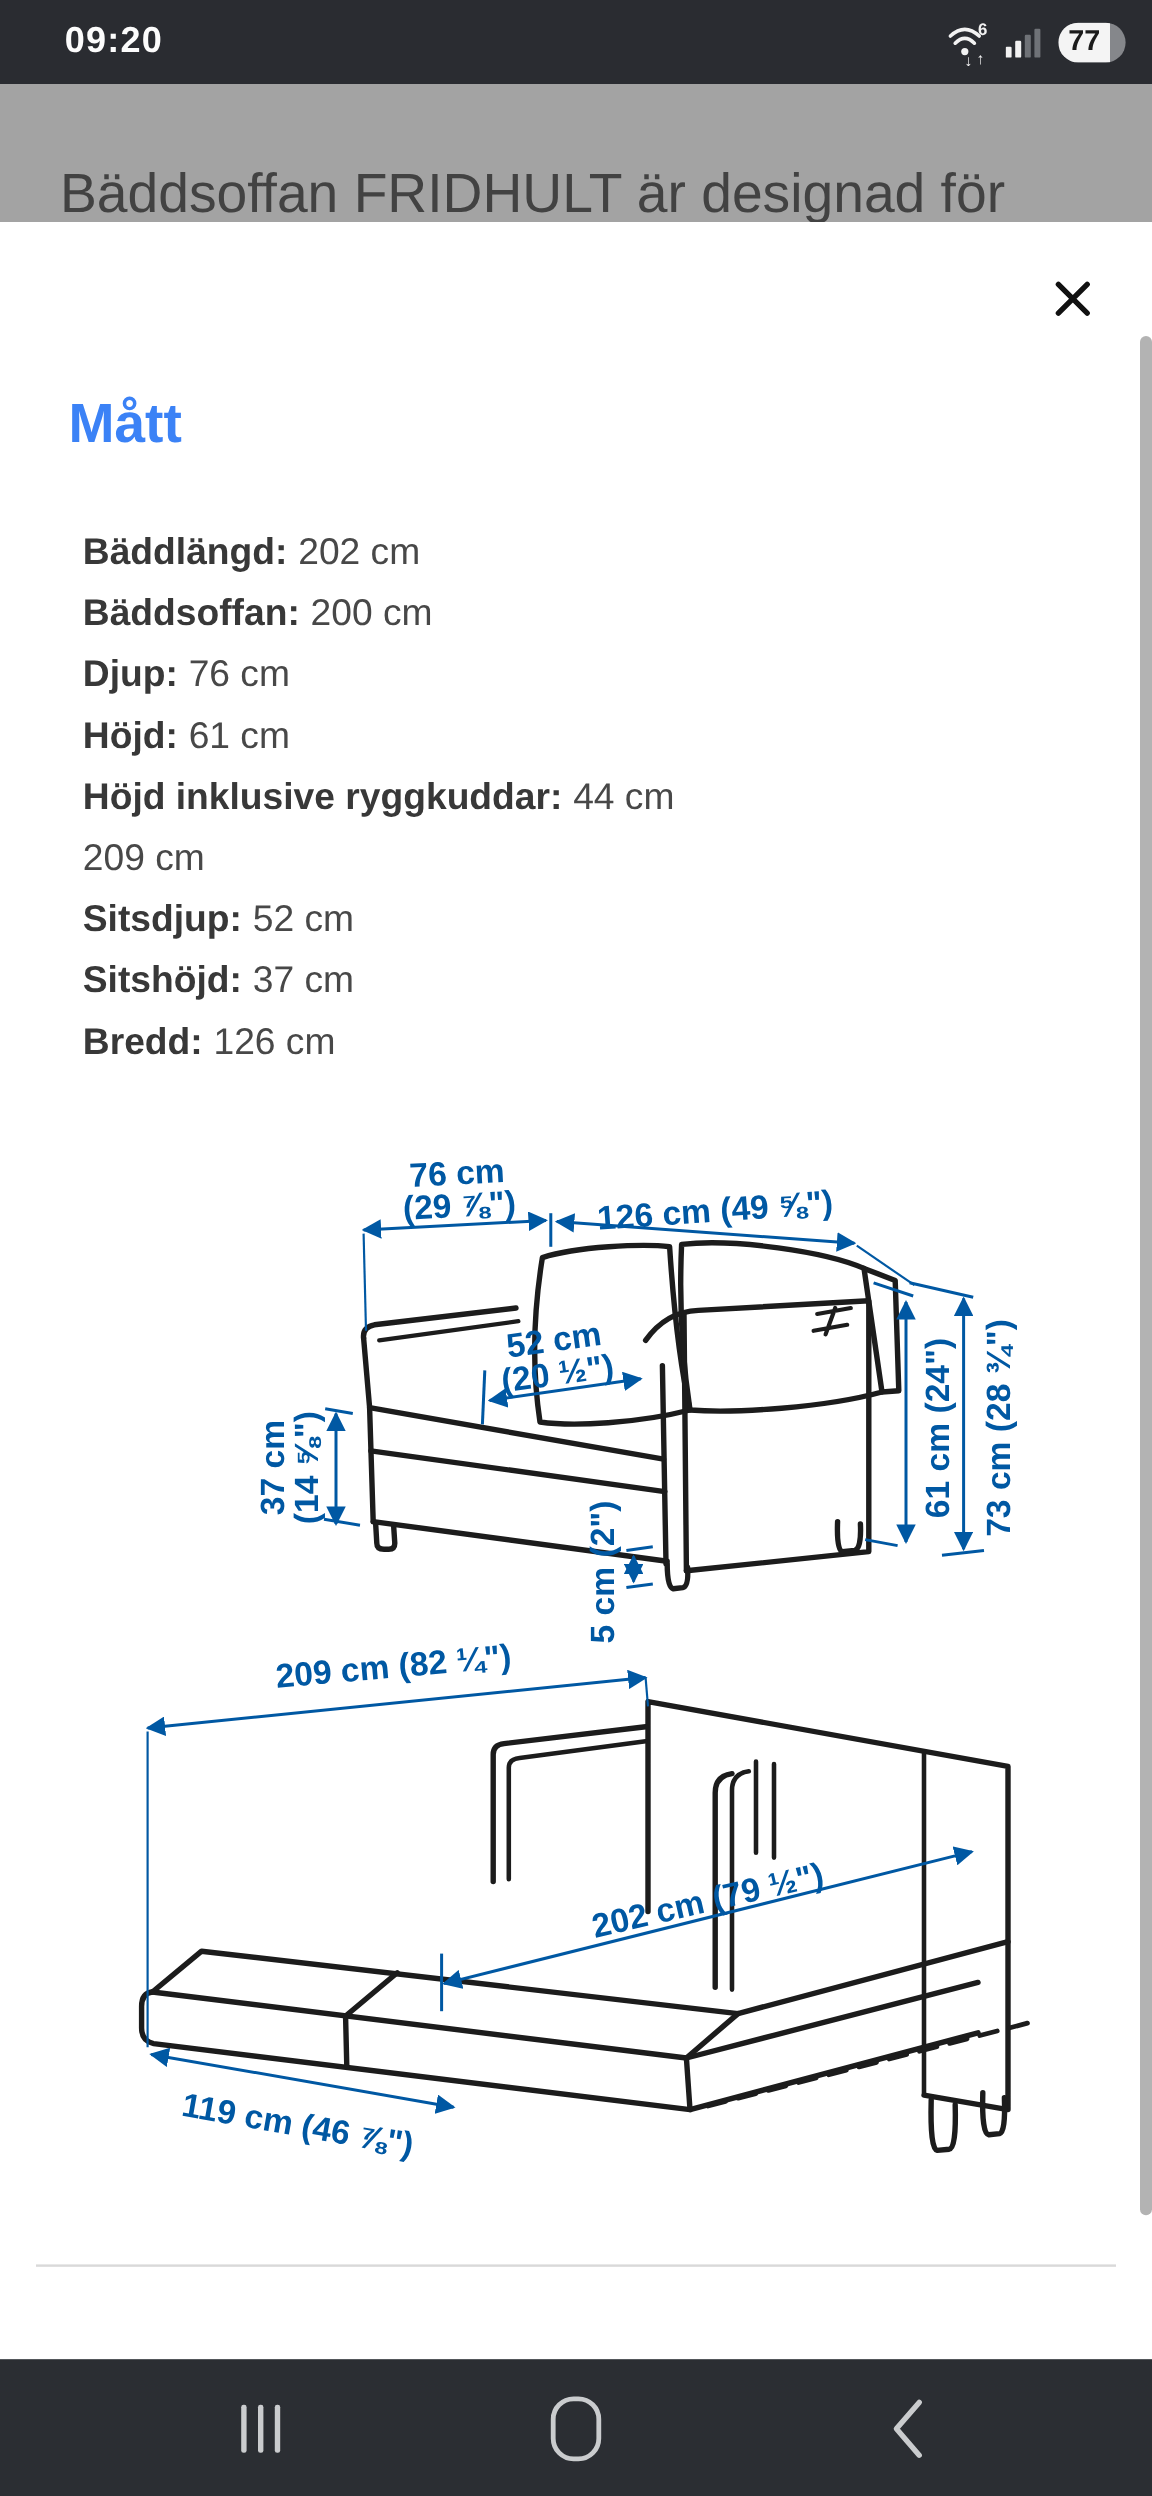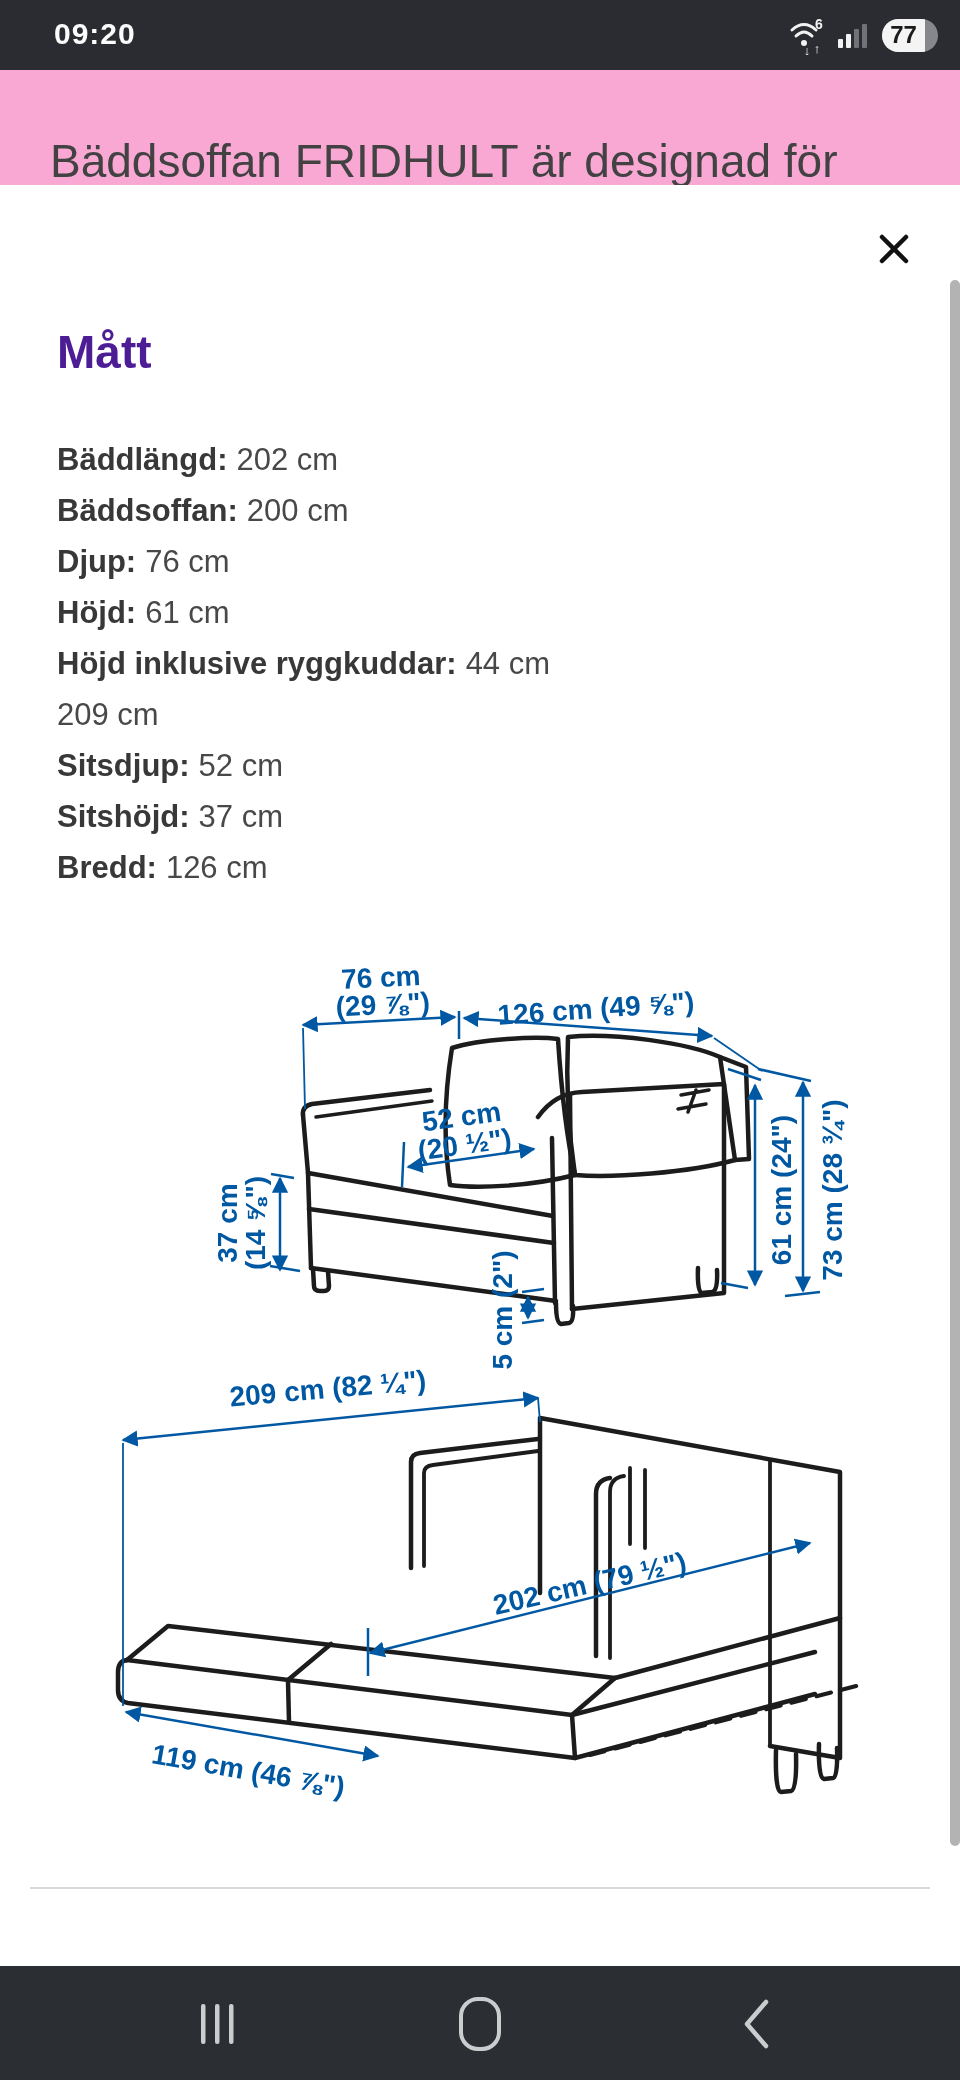--- a/index.html
+++ b/index.html
@@ -7,29 +7,29 @@
           font-family:"Liberation Sans",sans-serif;background:#fff;}
   
   .status-bar{position:absolute;left:0;top:0;width:960px;height:70px;background:#2a2c31;z-index:50;}
   .status-time{position:absolute;left:54px;top:17px;color:#fcfcfc;font-size:30px;font-weight:700;letter-spacing:1px;}
   .status-icons{position:absolute;right:22px;top:0;height:70px;display:flex;align-items:center;gap:10px;}
   .battery{position:relative;width:56px;height:33px;border-radius:17px;overflow:hidden;background:#85878b;}
   .battery-fill{position:absolute;left:0;top:0;bottom:0;width:77%;background:#f4f4f4;}
   .battery-text{position:absolute;left:0;top:0;width:77%;height:100%;display:flex;align-items:center;justify-content:center;
                 color:#1b1b1b;font-size:24px;font-weight:700;}
   
-  .page-bg{position:absolute;left:0;top:70px;width:960px;height:115px;background:#f9a8d4;overflow:hidden;z-index:1;}
+  .page-bg{position:absolute;left:0;top:70px;width:960px;height:115px;background:#a3a3a3;overflow:hidden;z-index:1;}
   .page-heading{position:absolute;left:50px;top:64px;white-space:nowrap;color:#424242;font-size:46px;font-weight:400;}
   
   .modal{position:absolute;left:0;top:185px;width:960px;height:1895px;background:#fff;
          border-radius:30px 30px 0 0;z-index:2;}
   .close-btn{position:absolute;left:872px;top:227px;width:44px;height:44px;z-index:6;cursor:pointer;}
-  .modal-title{position:absolute;left:57px;top:325px;font-size:46px;font-weight:700;color:#4c1d95;z-index:3;}
+  .modal-title{position:absolute;left:57px;top:325px;font-size:46px;font-weight:700;color:#3b82f6;z-index:3;}
   .measure-list{position:absolute;left:57px;top:434px;z-index:3;}
-  .measure-row{height:51px;font-size:31px;color:#484848;display:flex;align-items:center;}
+  .measure-row{height:51px;font-size:31px;color:#484848;display:flex;align-items:center;margin-left:12px;}
   .measure-row b{color:#383838;font-weight:700;margin-right:9px;}
   .diagram{position:absolute;z-index:3;}
   #diagram1{left:140px;top:935px;}
   #diagram2{left:70px;top:1360px;}
   .divider{position:absolute;left:30px;top:1887px;width:900px;height:2px;background:#d9d9d9;z-index:3;}
   .scrollbar{position:absolute;right:0;top:280px;width:10px;height:1566px;background:#b3b3b3;border-radius:5px;z-index:8;}
   
   .nav-bar{position:absolute;left:0;top:1966px;width:960px;height:114px;background:#2b2e33;z-index:50;}
   .nav-btn{position:absolute;top:30px;width:60px;height:56px;display:flex;align-items:center;justify-content:center;cursor:pointer;}
   svg text{font-family:"Liberation Sans",sans-serif;}

